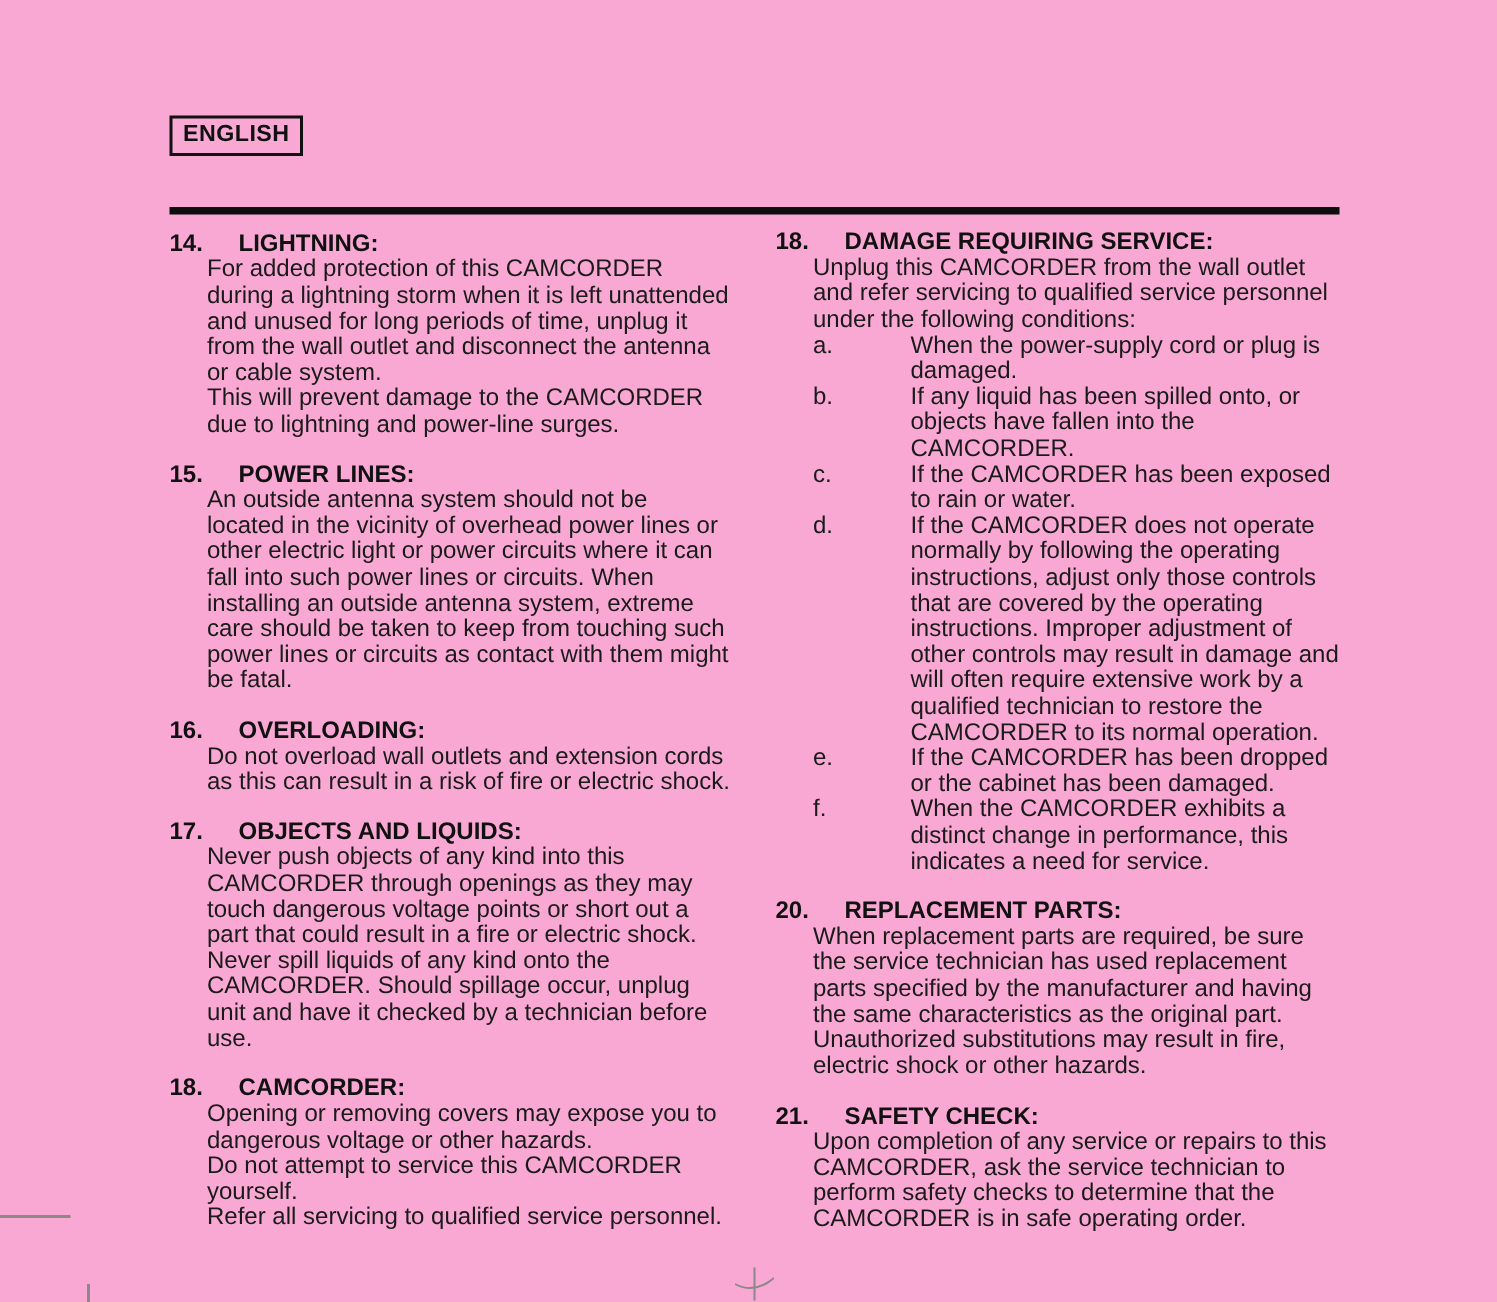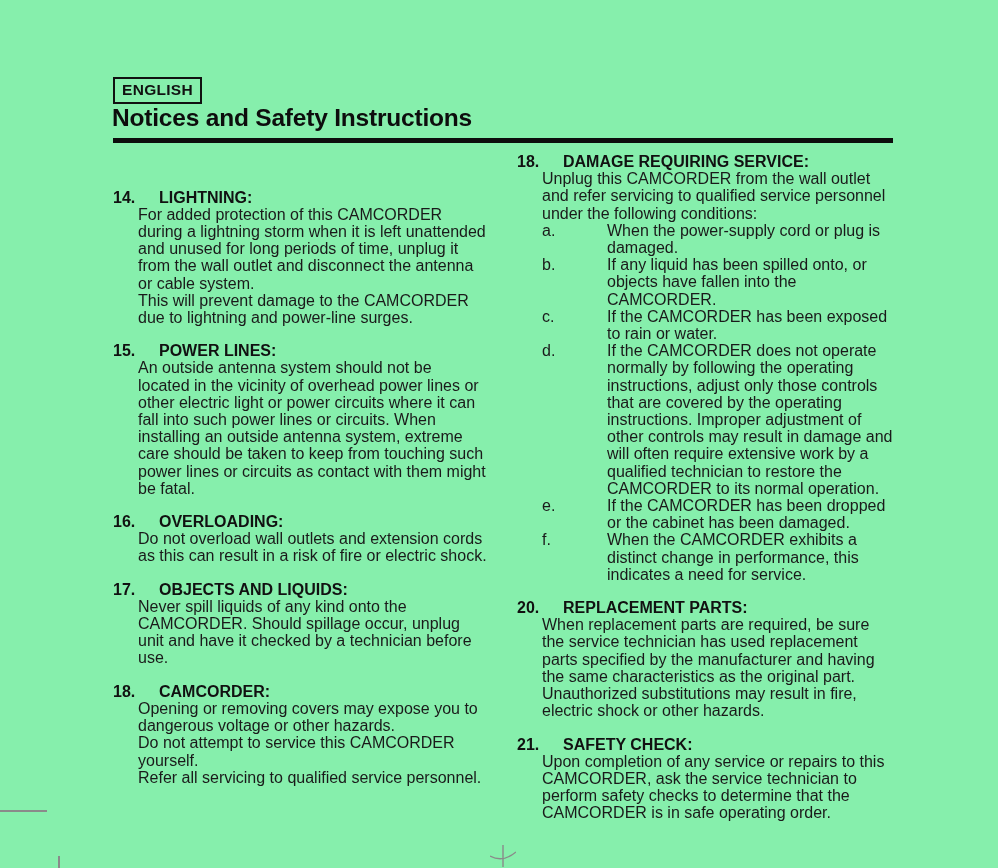--- a/index.html
+++ b/index.html
@@ -1,20 +1,20 @@
 <!DOCTYPE html>
 <html><head>
 <meta charset="utf-8">
 <style>
   html,body{margin:0;padding:0;}
   body{
     width:998px;height:868px;position:relative;background:#ffffff;
     font-family:"Liberation Sans", sans-serif;color:#1a1a1a;overflow:hidden;
   }
-  .page{position:absolute;inset:0;background:#86efac;}
+  .page{position:absolute;inset:0;background:#f9a8d4;}
 
   
   .lang-badge{
     position:absolute;left:113px;top:77px;
     border:2px solid #111;padding:2px 7px 3px 7px;
     font-size:15.5px;font-weight:bold;letter-spacing:.3px;color:#111;
   }
   .page-title{
     position:absolute;left:112px;top:104px;
     font-size:24.5px;font-weight:bold;letter-spacing:-.2px;color:#0d0d0d;
@@ -47,21 +47,20 @@
   .crop-v{position:absolute;left:58px;top:856px;width:2px;height:12px;background:#8a8a8a;}
   .reg-mark{position:absolute;left:490px;top:844px;width:26px;height:24px;}
 </style>
 </head>
 <body>
 
 <div class="page">
 
   <div class="lang-badge">ENGLISH</div>
 
-  <div class="page-title">Notices and Safety Instructions</div>
 
   <div class="header-rule"></div>
 
   <div class="cols">
     <div class="col-left" id="col-left">
   <div class="section">
     <div class="sec-head">
       <span class="sec-num">14.</span>
       <span class="sec-heading">LIGHTNING:</span>
     </div>
@@ -90,20 +89,21 @@
             <p class="para">Do not overload wall outlets and extension cords as this can result in a risk of fire or electric shock.</p>
           </div>
   </div>
 
   <div class="section">
     <div class="sec-head">
       <span class="sec-num">17.</span>
       <span class="sec-heading">OBJECTS AND LIQUIDS:</span>
     </div>
     <div class="sec-body">
+            <p class="para">Never push objects of any kind into this CAMCORDER through openings as they may touch dangerous voltage points or short out a part that could result in a fire or electric shock.</p>
             <p class="para">Never spill liquids of any kind onto the CAMCORDER. Should spillage occur, unplug unit and have it checked by a technician before use.</p>
           </div>
   </div>
 
   <div class="section">
     <div class="sec-head">
       <span class="sec-num">18.</span>
       <span class="sec-heading">CAMCORDER:</span>
     </div>
     <div class="sec-body">

